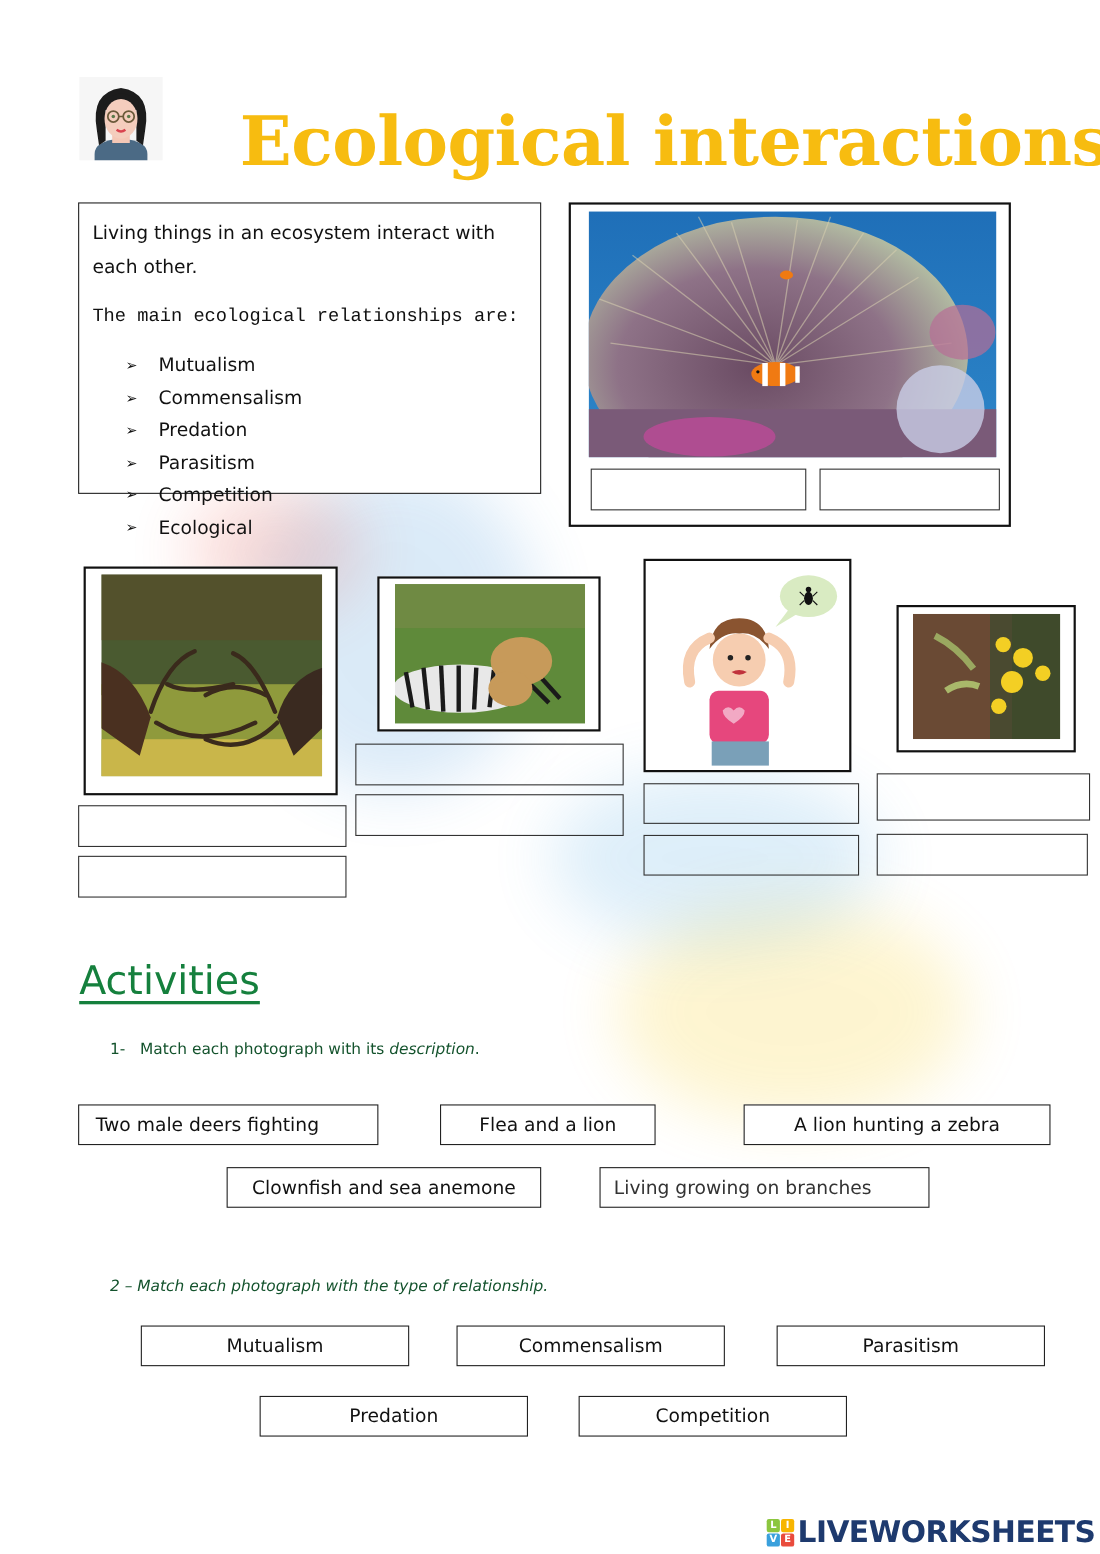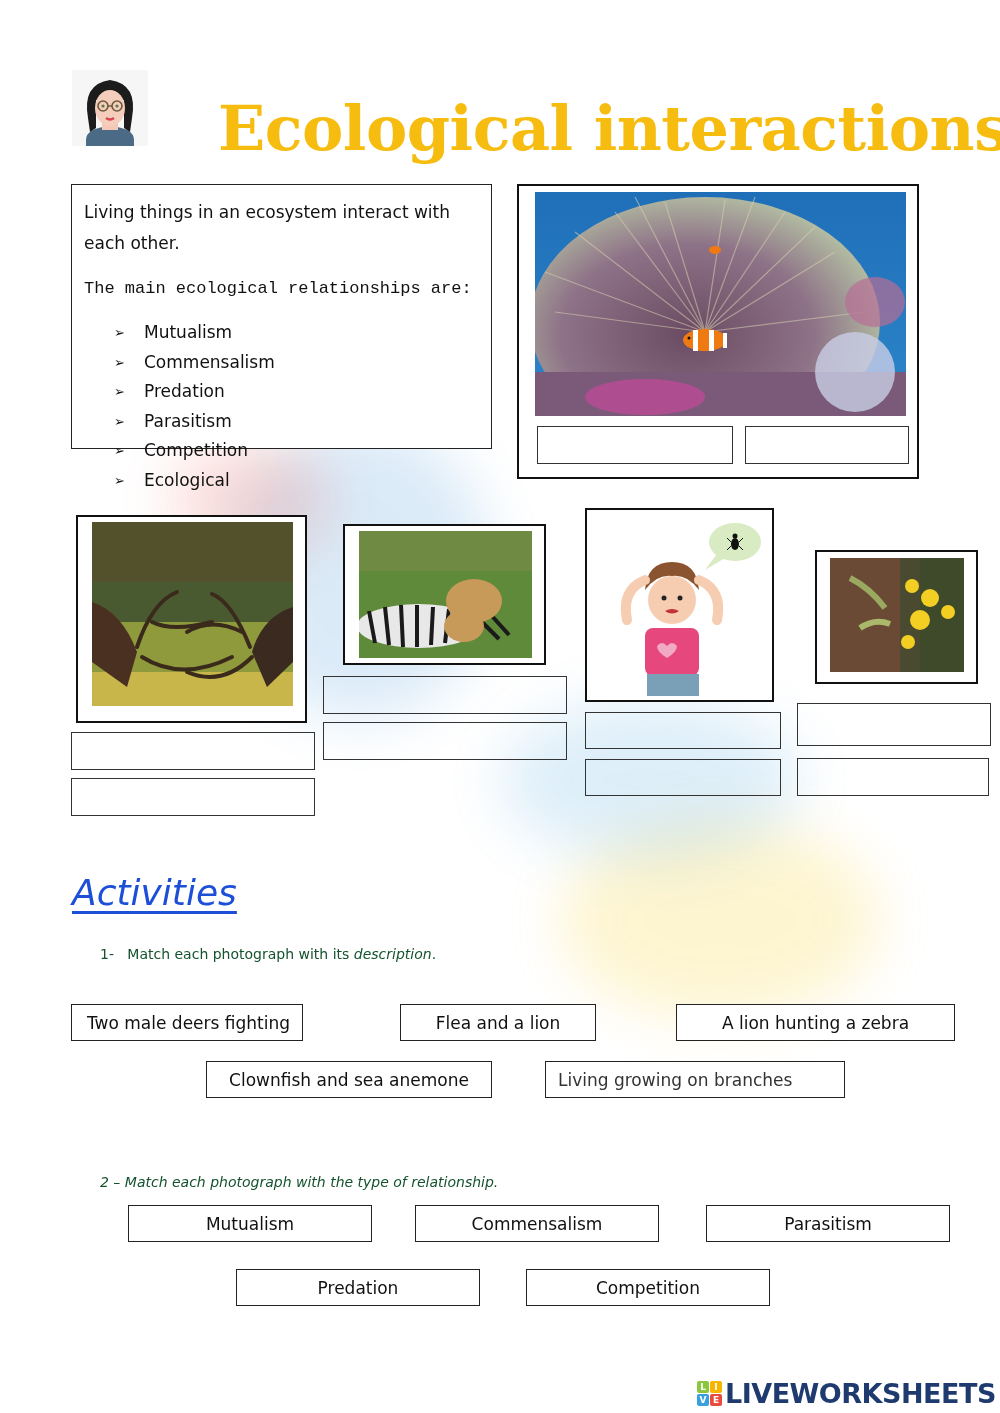--- a/index.html
+++ b/index.html
@@ -24,21 +24,21 @@
   .intro p { font-size: 17px; line-height: 31px; color: #111; }
   .intro p + p { margin-top: 14px; font-family: Liberation Mono, monospace; }
   .intro ul { list-style: none; margin-top: 14px; padding-left: 30px; }
   .intro li { font-size: 17px; line-height: 29.6px; display: flex; align-items: center; }
   .intro li .arrow { width: 30px; font-size: 13px; color: #111; }
 
   .photo-frame { position: absolute; border: 2px solid #111; background: #fff; }
   .photo { position: absolute; overflow: hidden; }
 
   .heading { position: absolute; left: 72px; top: 872px; font-size: 36px; text-decoration: underline;
-             text-underline-offset: 6px; color: #1d4ed8; font-style: italic; }
+             text-underline-offset: 6px; color: #15803d; }
   .instr { position: absolute; font-size: 14px; color: #14532d; white-space: nowrap; }
 
   .chip { position: absolute; border: 1.5px solid #222; background: #fff; font-size: 17px;
           display: flex; align-items: center; justify-content: center; white-space: nowrap; color: #111; cursor: grab; }
 
   .logo { position: absolute; left: 697px; top: 1378px; display: flex; align-items: center; gap: 3px; }
   .logo .tiles { display: grid; grid-template-columns: 12px 12px; grid-template-rows: 12px 12px; gap: 1px; }
   .logo .tiles span { font-size: 9px; font-weight: bold; color: #fff; display: flex; align-items: center; justify-content: center; border-radius: 2px; font-family: "DejaVu Sans", sans-serif; }
   .logo .word { font-family: "DejaVu Sans", sans-serif; font-weight: bold; font-size: 27px; color: #1e3a6e; letter-spacing: -0.5px; }
 </style>
@@ -245,27 +245,27 @@
 <div class="drop input" style="left:797px;top:758px;width:192px;height:38px;"></div>
 
 <div class="heading">Activities</div>
 
 <div class="instr" style="left:100px;top:946px;">
   <span>1-</span>&nbsp;&nbsp;
   <span>Match each photograph with its</span>
   <em>description</em><span>.</span>
 </div>
 
-<div class="chip" style="left:71px;top:1004px;width:232px;height:37px;justify-content:flex-start;padding-left:15px;">Two  male deers fighting</div>
+<div class="chip" style="left:71px;top:1004px;width:273px;height:37px;justify-content:flex-start;padding-left:15px;">Two  male deers fighting</div>
 <div class="chip" style="left:400px;top:1004px;width:196px;height:37px;">Flea and a lion</div>
 <div class="chip" style="left:676px;top:1004px;width:279px;height:37px;">A lion hunting a zebra</div>
 <div class="chip" style="left:206px;top:1061px;width:286px;height:37px;">Clownfish and sea anemone</div>
 <div class="chip" style="left:545px;top:1061px;width:300px;height:37px;justify-content:flex-start;padding-left:12px;color:#333;">Living growing on branches</div>
 
-<div class="instr" style="left:100px;top:1162px;font-style:italic;margin-top:12px;">2 – Match each photograph with the type of relationship.</div>
+<div class="instr" style="left:100px;top:1162px;font-style:italic;">2 – Match each photograph with the type of relationship.</div>
 
 <div class="chip" style="left:128px;top:1205px;width:244px;height:37px;">Mutualism</div>
 <div class="chip" style="left:415px;top:1205px;width:244px;height:37px;">Commensalism</div>
 <div class="chip" style="left:706px;top:1205px;width:244px;height:37px;">Parasitism</div>
 <div class="chip" style="left:236px;top:1269px;width:244px;height:37px;">Predation</div>
 <div class="chip" style="left:526px;top:1269px;width:244px;height:37px;">Competition</div>
 
 <div class="logo">
   <div class="tiles">
     <span style="background:#8cc63f;">L</span>

